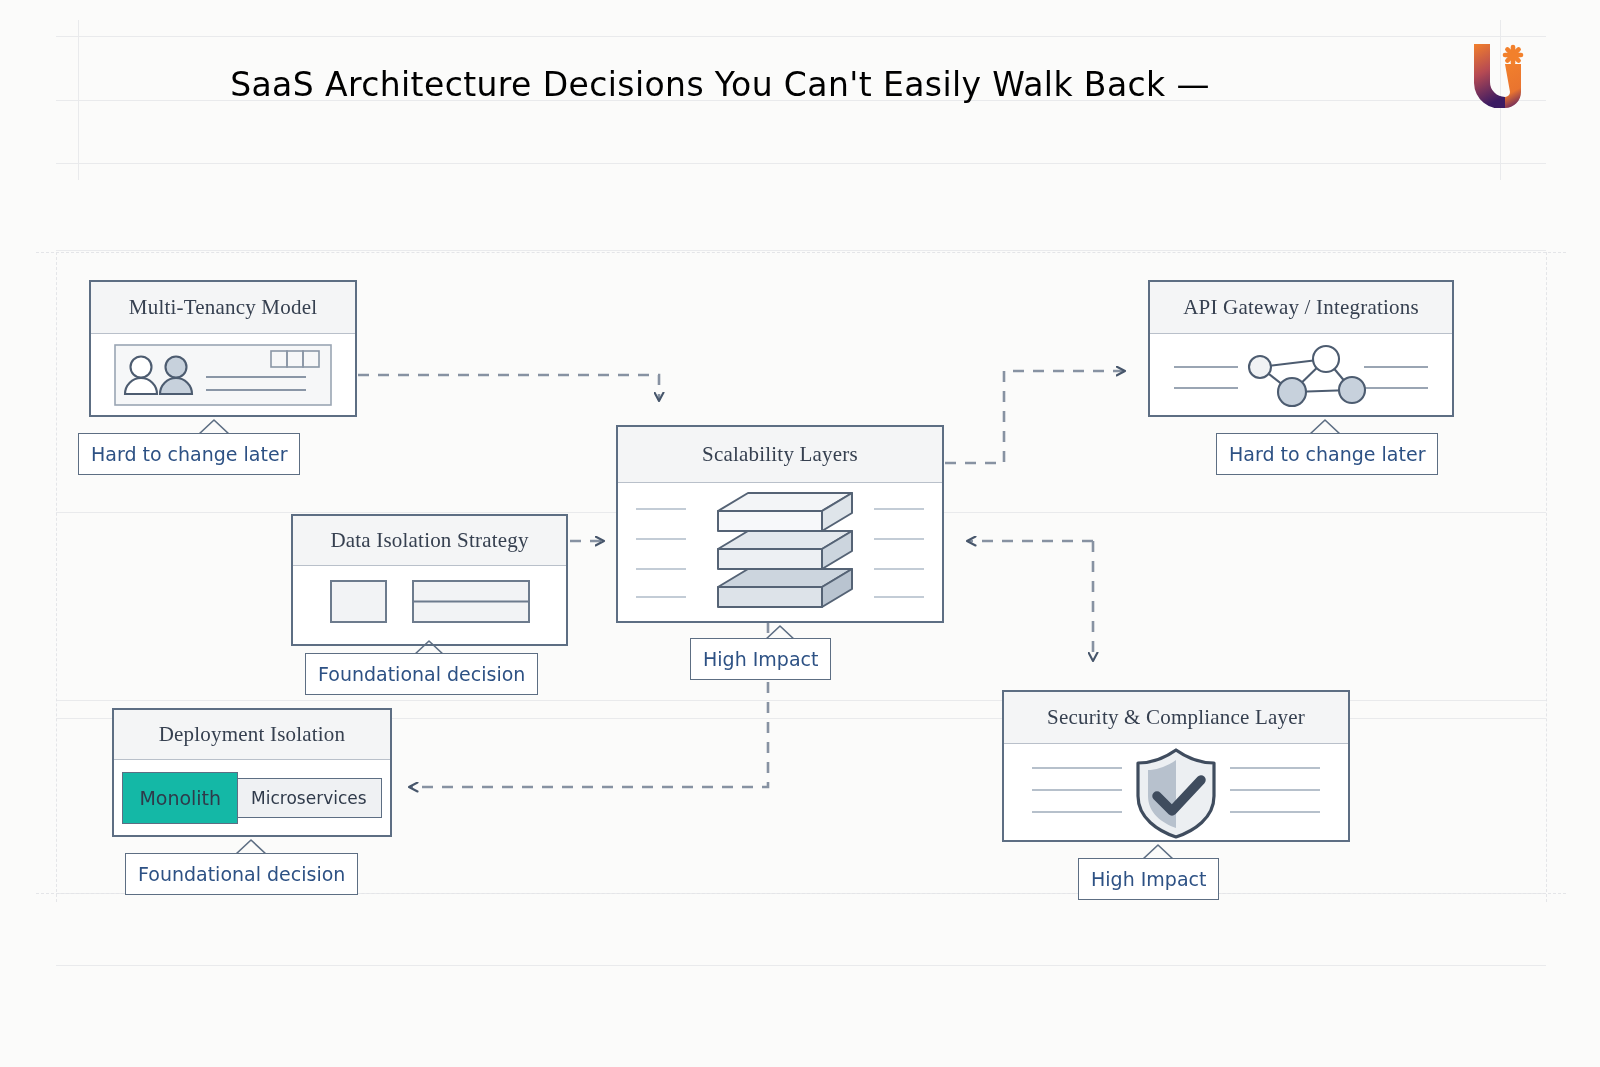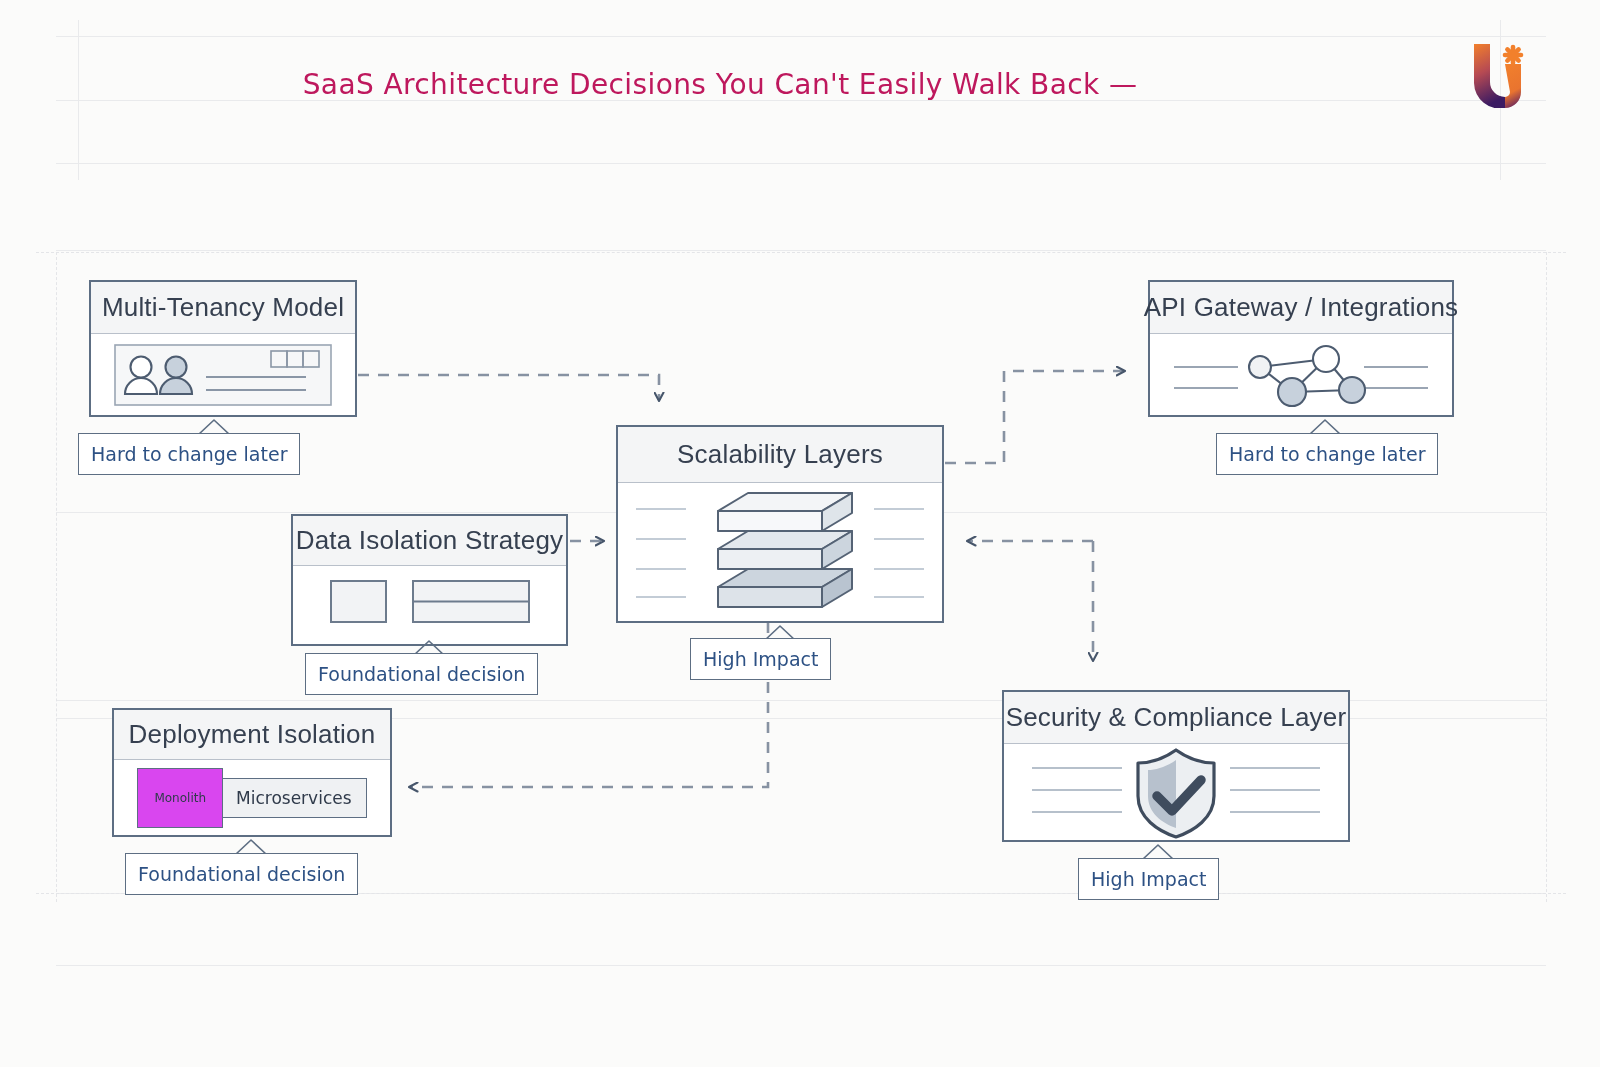--- a/index.html
+++ b/index.html
@@ -28,23 +28,23 @@
   
   .logo { position: absolute; top: 36px; left: 1462px; width: 66px; height: 72px; z-index: 6; }
 
   
   .title-wrap {
     position: absolute; top: 58px; left: 0; width: 1440px;
     text-align: center; z-index: 4;
   }
   .title-line {
     font-family: "DejaVu Sans", sans-serif;
-    font-size: 28px;
+    font-size: 33px;
     font-weight: 400;
-    color: #be185d;
+    color: #000000;
     letter-spacing: 0.4px;
     line-height: 54px;
     white-space: nowrap;
     text-align: center;
   }
 
   
   .wires { position: absolute; inset: 0; z-index: 1; pointer-events: none; }
 
   
@@ -54,22 +54,22 @@
     border: 2px solid #5d6e83;
     z-index: 3;
   }
   .card-head {
     background: #f4f5f6;
     border-bottom: 1.5px solid #b9c0ca;
     display: flex; align-items: center; justify-content: center;
     width: 100%;
   }
   .card-title {
-    font-family: Liberation Sans, sans-serif;
-    font-size: 26px;
+    font-family: Liberation Serif, serif;
+    font-size: 21px;
     color: #364050;
     letter-spacing: 0.2px;
     white-space: nowrap;
   }
   .card-body {
     position: relative;
     width: 100%;
     display: flex;
     align-items: center;
     justify-content: center;
@@ -103,21 +103,21 @@
     display: flex;
     align-items: stretch;
   }
   .seg-item {
     border: 1.6px solid #5d6e83;
     display: flex; align-items: center; justify-content: center;
     font-family: "DejaVu Sans", sans-serif;
     color: #2f3a4a;
     white-space: nowrap;
   }
-  .seg-a { background:#d946ef; font-size:12px; padding:0 16px; height:60px; position:relative; z-index:2;}
+  .seg-a { background:#14b8a6; font-size:19px; padding:0 16px; height:52px; position:relative; z-index:2;}
   .seg-b { background:#eff1f3; font-size:17px; padding:0 14px; height:40px; margin-left:-2px; align-self:center;}
 </style>
 </head>
 <body>
 
 <div class="guides">
   <div class="g-h" style="left:56px;  top:36px;  width:1490px;"></div>
   <div class="g-h" style="left:56px;  top:100px; width:1490px;"></div>
   <div class="g-h" style="left:56px;  top:163px; width:1490px;"></div>
   <div class="g-h" style="left:56px;  top:250px; width:1490px;"></div>

